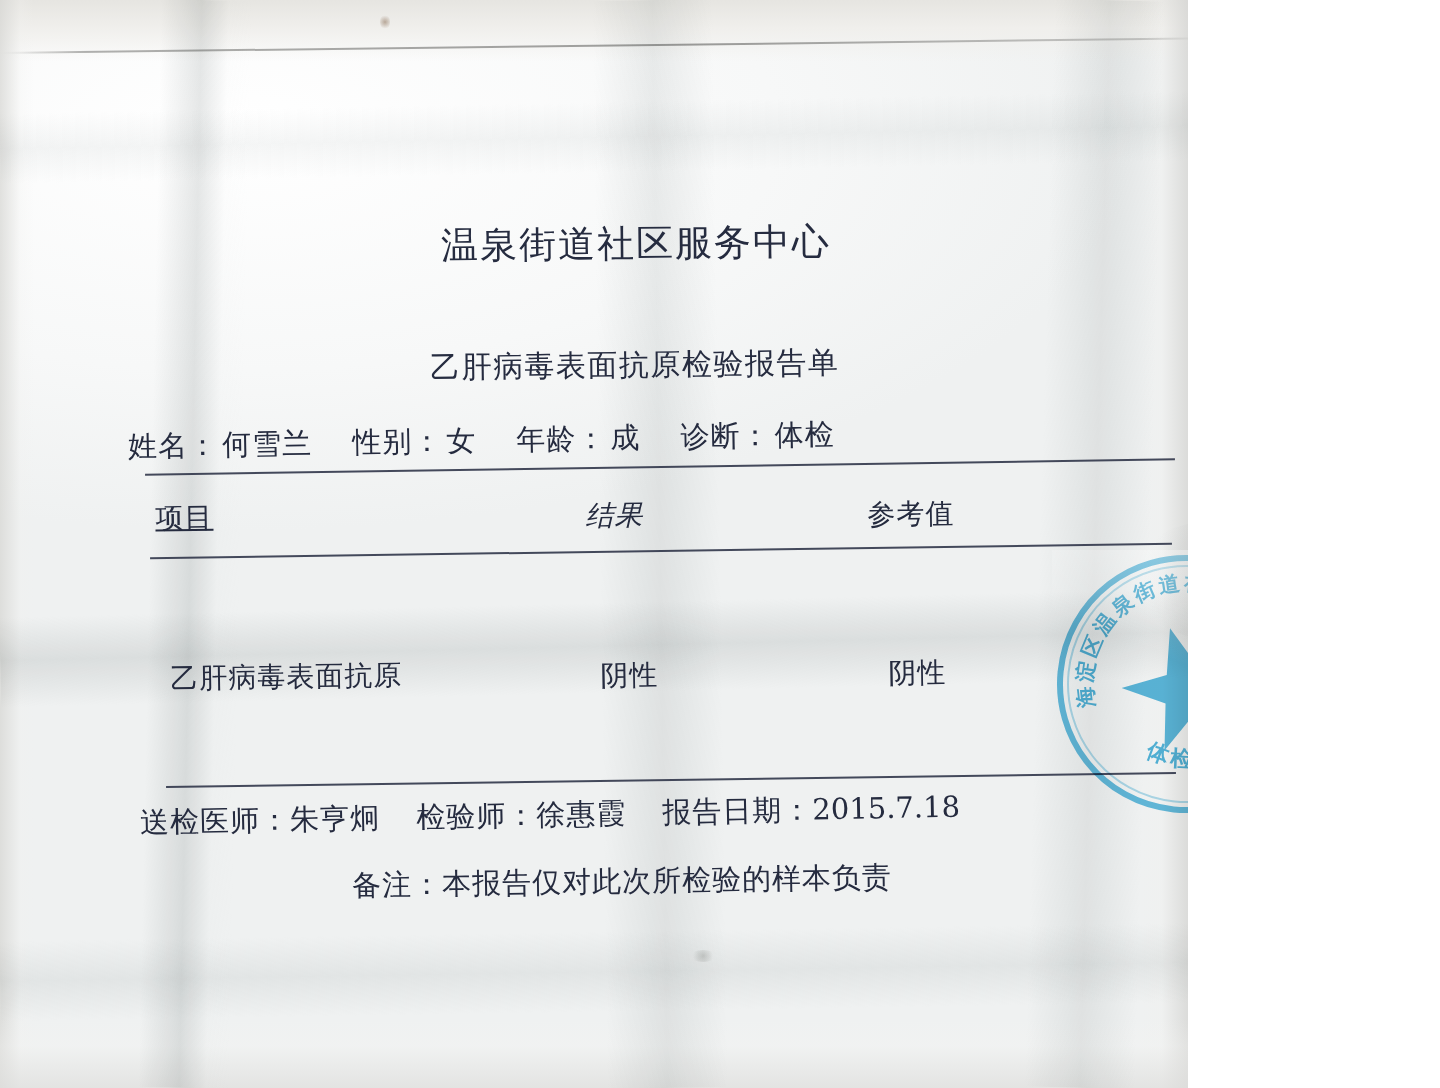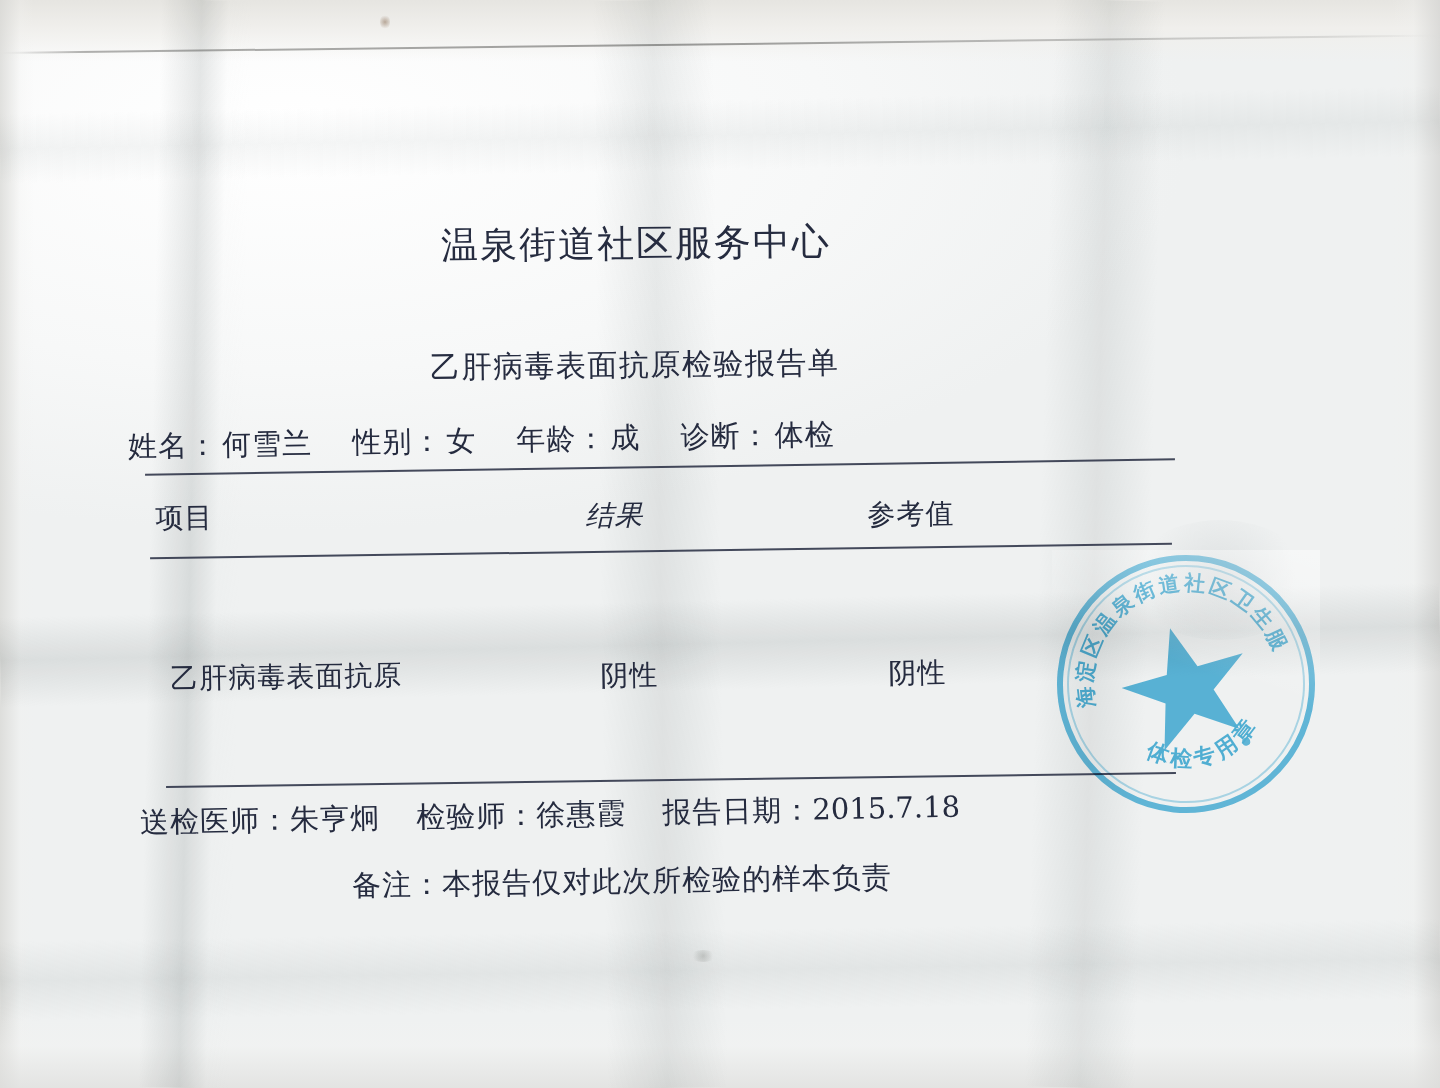--- a/index.html
+++ b/index.html
@@ -10,21 +10,21 @@
   body {
     width: 1440px;
     height: 1088px;
     overflow: hidden;
     font-family: "DejaVu Serif", "Liberation Serif", serif;
   }
 
   
   .scan {
     position: relative;
-    width: 1440px;
+    width: 1188px;
     height: 1088px;
     background:
       radial-gradient(ellipse 900px 400px at 20% 12%, #ffffff 0%, #f7f8f8 60%, #eff1f1 100%),
       linear-gradient(180deg, #fbfbfa 0%, #f4f5f5 40%, #eef0f0 100%);
     overflow: hidden;
   }
   
   .edge-top {
     position: absolute;
     left: 0; top: 0;
@@ -168,21 +168,21 @@
   .col-headers {
     position: absolute;
     left: 155px; top: 492px;
     width: 1020px;
     font-size: 28px;
     letter-spacing: 1px;
     color: #252b3f;
     transform: rotate(-0.85deg);
     white-space: nowrap;
   }
-  .col-headers .c-item { position: absolute; left: 0; top: 0; }
+  .col-headers .c-item { position: absolute; left: 0; top: 0; text-decoration: underline; }
   .col-headers .c-result { position: absolute; left: 430px; top: 4px; font-style: italic; }
   .col-headers .c-ref { position: absolute; left: 712px; top: 7px; }
 
   .result-row {
     position: absolute;
     left: 170px; top: 652px;
     width: 1020px;
     font-size: 28px;
     letter-spacing: 1px;
     color: #252b3f;

